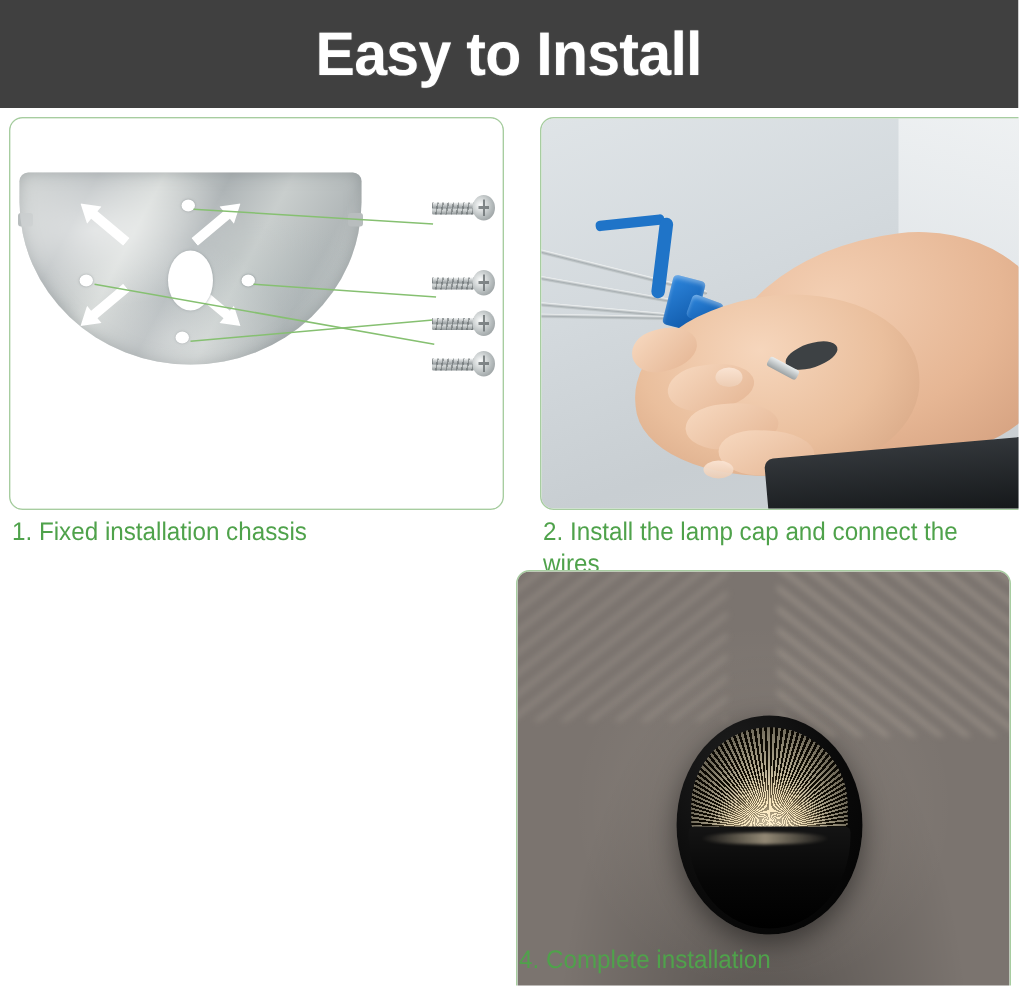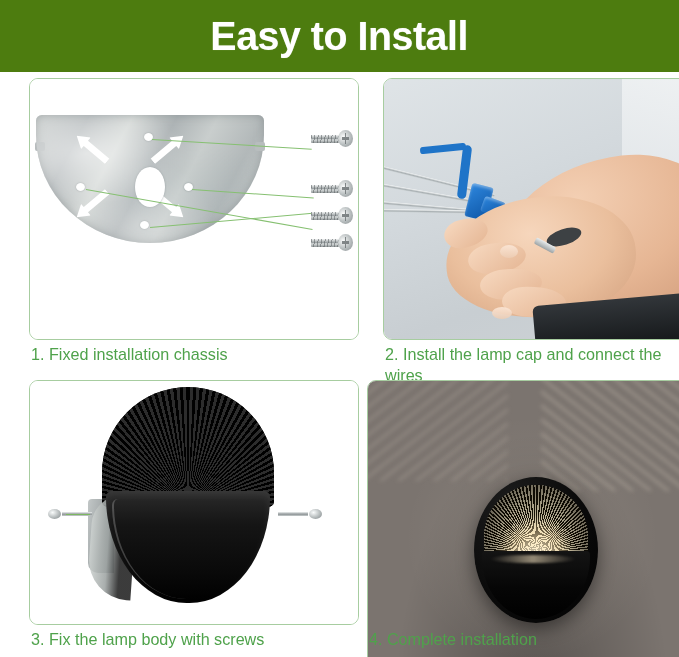--- a/index.html
+++ b/index.html
@@ -6,33 +6,33 @@
   body{
     width:679px;height:657px;overflow:hidden;
     background:#ffffff;
     font-family:"Liberation Sans", sans-serif;
   }
   .page{position:relative;width:679px;height:657px;}
 
   
   .banner{
     position:absolute;left:0;top:0;width:679px;height:72px;
-    background:#4d7c0f;
+    background:#404040;
     display:flex;align-items:center;justify-content:center;
   }
   .banner-title{
     color:#ffffff;font-size:41px;font-weight:bold;
     letter-spacing:-0.5px;line-height:1;
     transform:scaleX(0.96);
     text-shadow:0 0 1px rgba(255,255,255,.35);
   }
 
   
   .grid{position:absolute;left:0;top:72px;width:679px;height:585px;}
-  .cell{position:absolute;margin-left:23px;}
+  .cell{position:absolute;}
   .cell-1{left:6px;  top:6px;  width:330px;height:262px;}
   .cell-2{left:360px;top:6px;  width:330px;height:262px;}
   .cell-3{left:6px;  top:308px;width:330px;height:245px;}
   .cell-4{left:344px;top:308px;width:330px;height:288px;}
 
   .frame{
     position:absolute;left:0;top:0;right:0;bottom:0;
     border:1.4px solid #a7cda0;border-radius:9px;
     overflow:hidden;background:#fff;
   }
@@ -334,47 +334,20 @@
           <div class="nail" style="left:108px;top:228px;width:20px;height:12px;"></div>
 
           <div class="tool-dark"></div>
           <div class="tool-tip"></div>
           <div class="p2-base"></div>
         </div>
       </div>
       <div class="caption">2. Install the lamp cap and connect the wires</div>
     </div>
 
-    <div class="cell cell-3">
-      <div class="frame">
-        <div class="p3">
-
-          <div class="lamp3">
-            <div class="bracket3"></div>
-            <div class="fan3"></div>
-            <div class="dome3-edge"></div>
-            <div class="dome3"></div>
-            <div class="dome3-rim"></div>
-          </div>
-
-          <div class="screw3 screw3-l" style="left:18px;top:128px;">
-            <div class="sh"></div>
-            <div class="hd"></div>
-          </div>
-          <div class="screw3-arrow" style="left:36px;top:133px;width:24px;"></div>
-
-          <div class="screw3 screw3-r" style="left:248px;top:128px;">
-            <div class="sh"></div>
-            <div class="hd"></div>
-          </div>
-
-        </div>
-      </div>
-      <div class="caption">3. Fix the lamp body with screws</div>
-    </div>
 
     <div class="cell cell-4">
       <div class="frame">
         <div class="p4">
           <div class="wall-glow-tl"></div>
           <div class="wall-glow-tr"></div>
           <div class="wall-vig"></div>
 
           <div class="lamp4">
             <div class="body4"></div>

